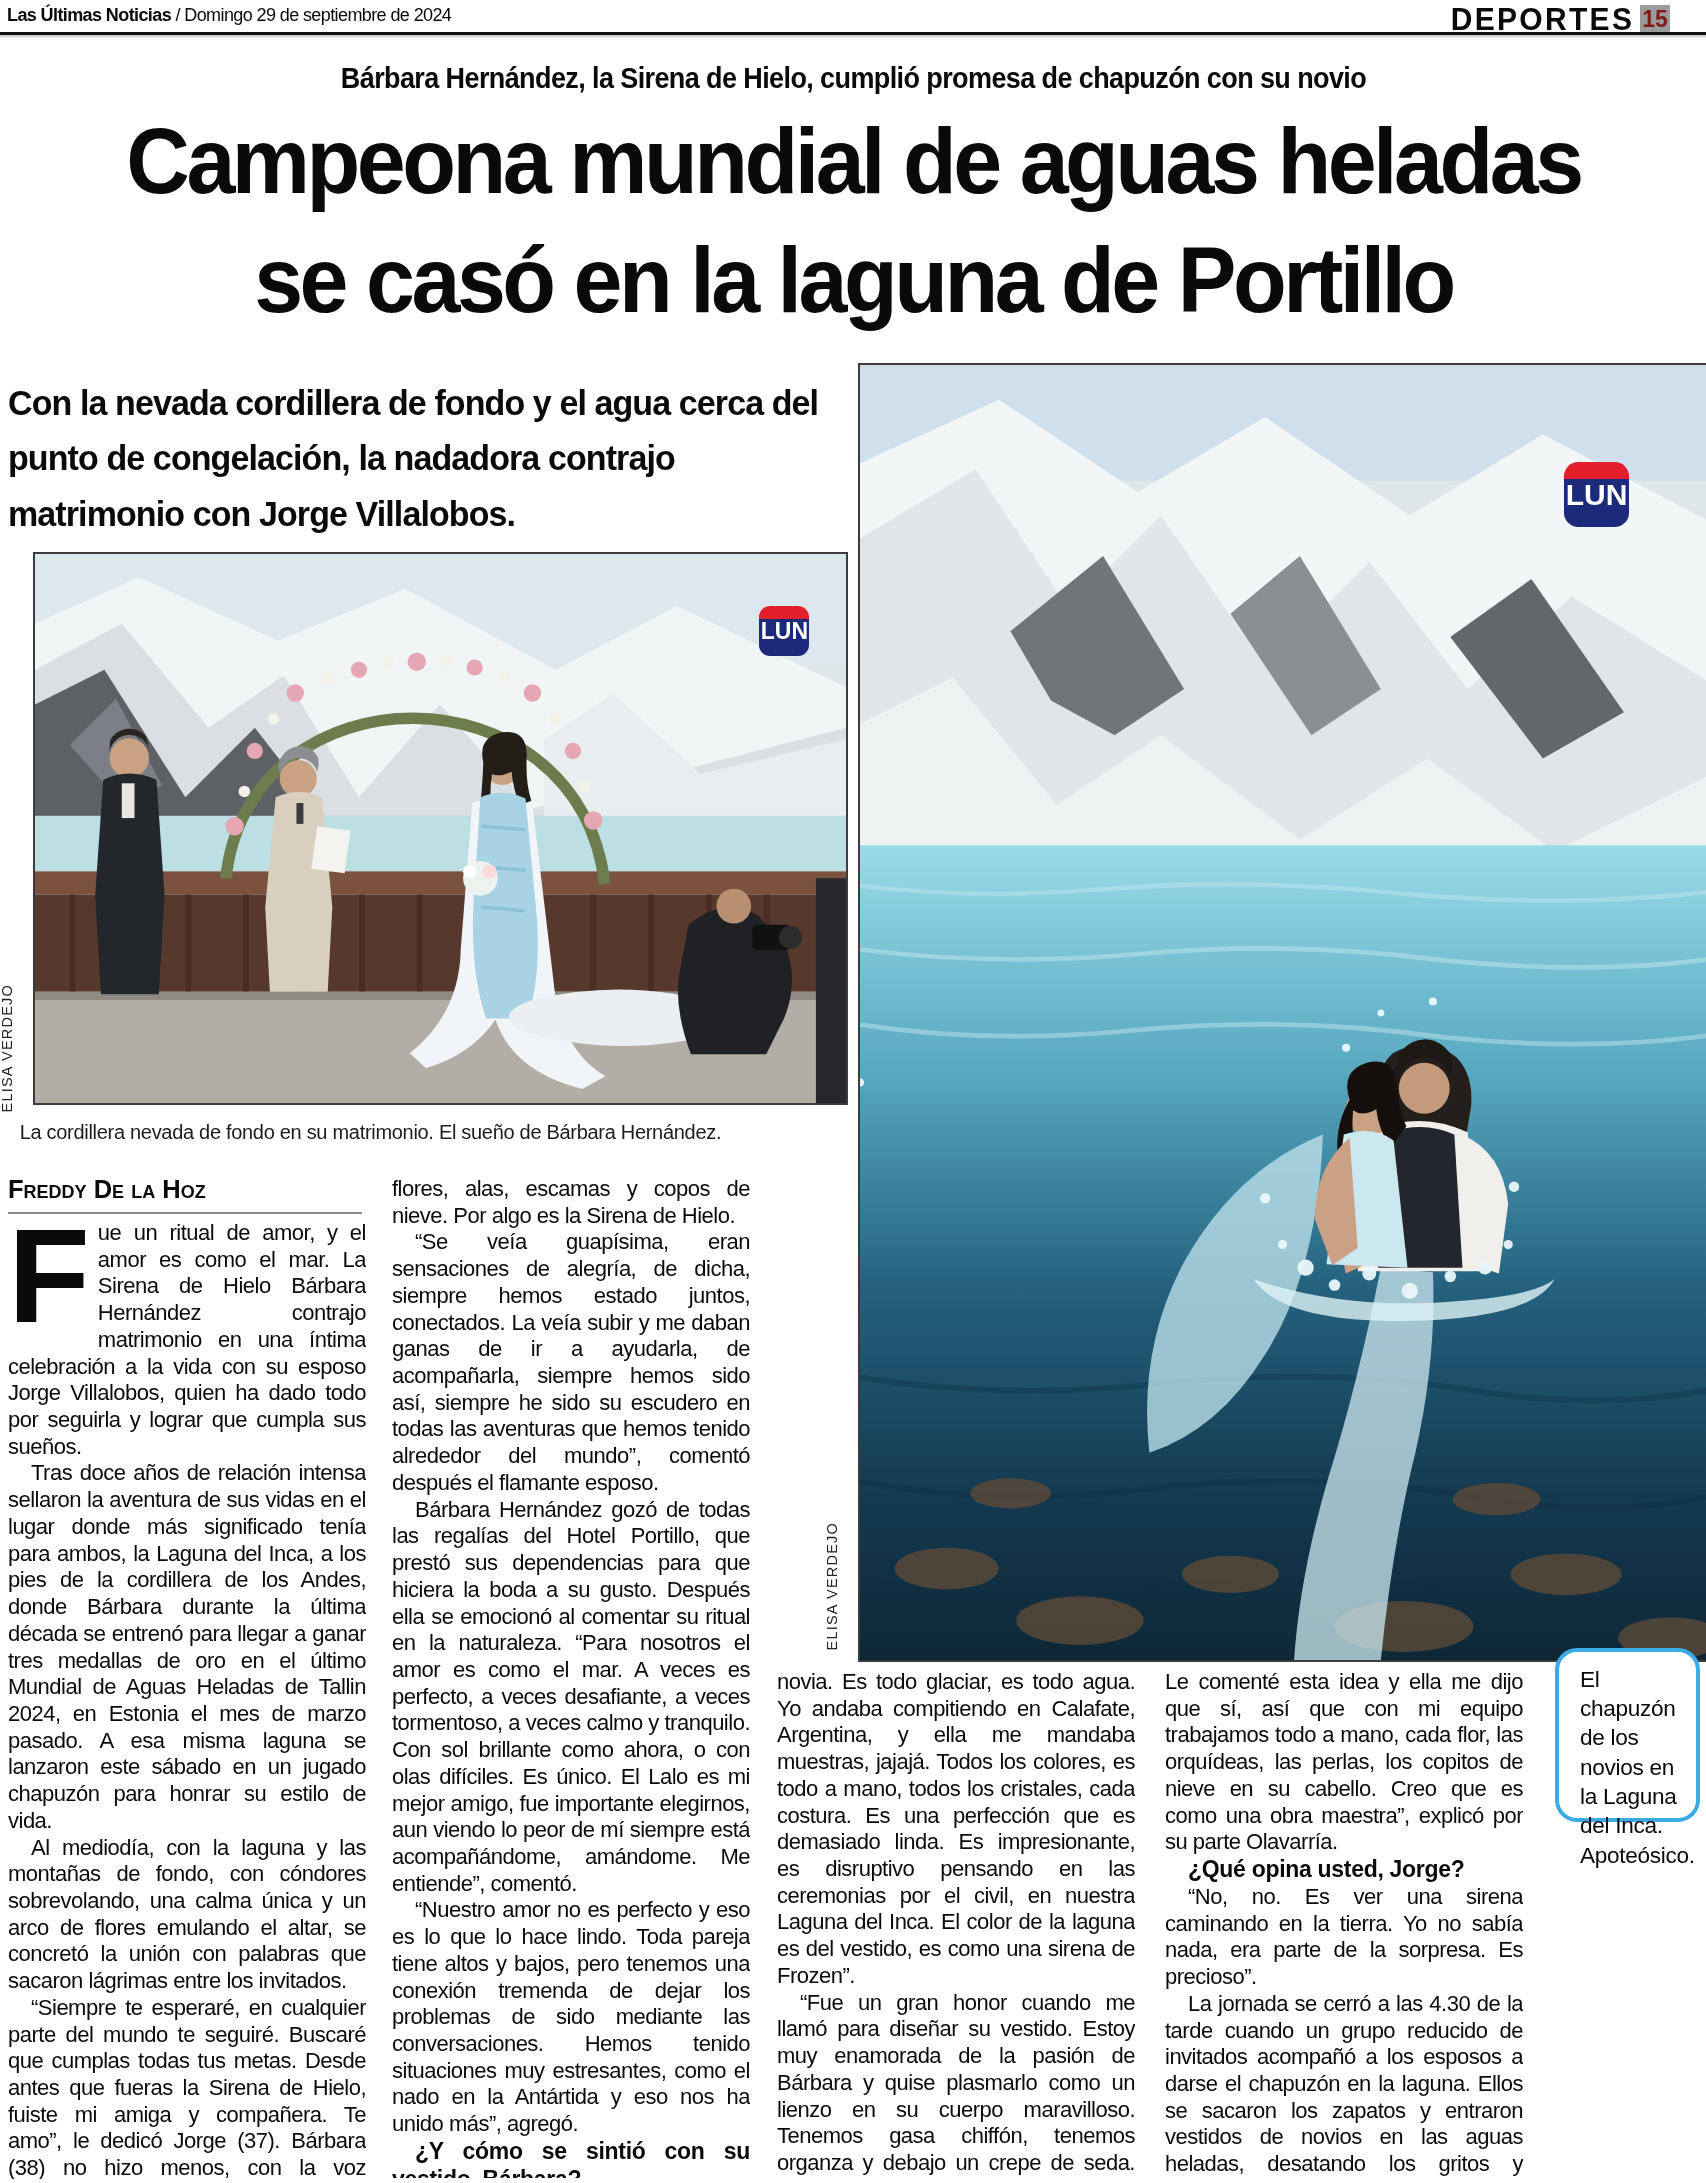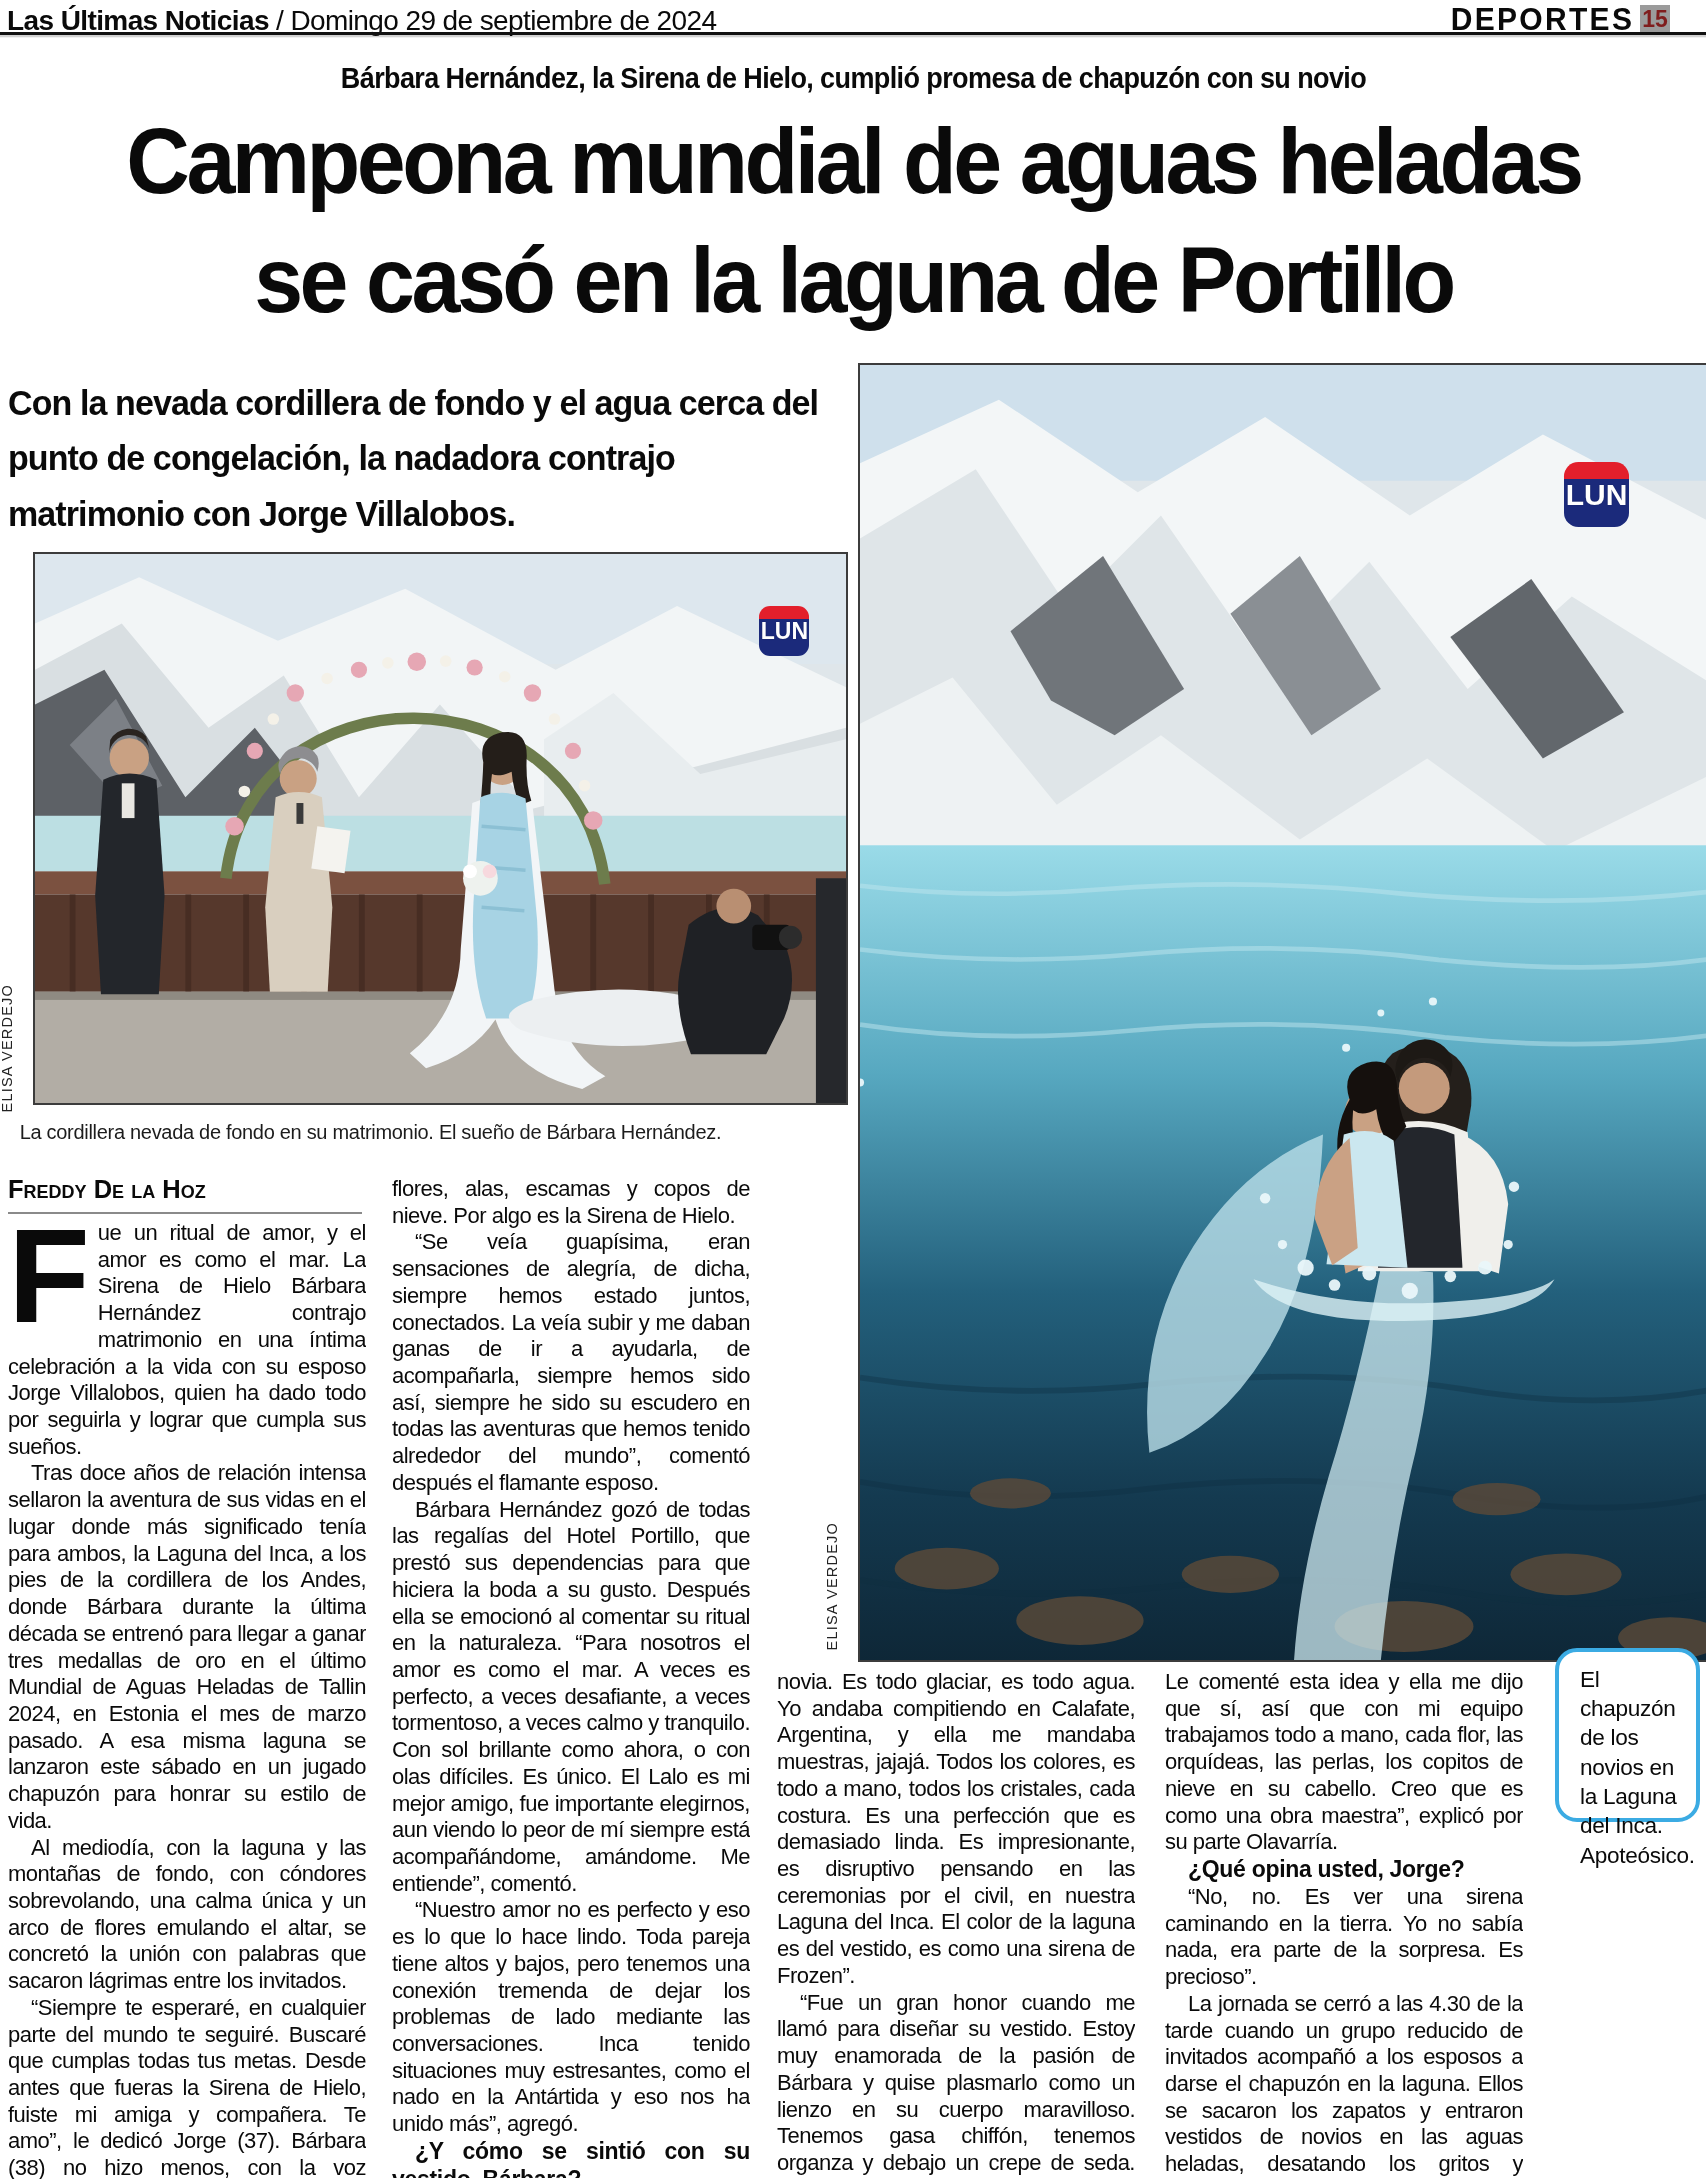--- a/index.html
+++ b/index.html
@@ -1,20 +1,20 @@
 <!DOCTYPE html>
 <html lang="es" style="font-size:9.3px"><head>
 <meta charset="utf-8">
 <style>
   html,body{margin:0;padding:0;background:#888;}
   #page{position:relative;width:1707px;height:2183px;background:#fff;overflow:hidden;
         font-family:"Liberation Sans",sans-serif;color:#0a0a0a;}
 
   
-  .hdr-left{position:absolute;left:7px;top:4.6px;font-size:28px;letter-spacing:-0.6px;white-space:nowrap;}
+  .hdr-left{position:absolute;left:7px;top:4.6px;font-size:18px;letter-spacing:-0.6px;white-space:nowrap;}
   .hdr-left b{font-weight:bold;}
   .hdr-right{position:absolute;right:37px;top:2.3px;display:flex;align-items:center;gap:5.8px;}
   .hdr-section{font-weight:bold;font-size:30px;letter-spacing:2.3px;transform:scaleY(1.05);}
   .hdr-pagenum{background:#9b9b9b;color:#7f1d1d;font-weight:bold;font-size:23px;
                width:30px;height:28px;display:flex;align-items:center;justify-content:center;}
   .hdr-rule{position:absolute;left:0;top:32px;width:100%;height:2.9px;background:#111;
             box-shadow:0 2.3px 0 rgba(0,0,0,.18);}
 
   
   .kicker{position:absolute;left:0;top:63px;width:100%;text-align:center;
@@ -258,21 +258,21 @@
   <div class="col" id="col-1">
       <p class="noindent"><span class="dropcap">F</span>ue un ritual de amor, y el amor es como el mar. La Sirena de Hielo Bárbara Hernández contrajo matrimonio en una íntima celebración a la vida con su esposo Jorge Villalobos, quien ha dado todo por seguirla y lograr que cumpla sus sueños.</p>
       <p>Tras doce años de relación intensa sellaron la aventura de sus vidas en el lugar donde más significado tenía para ambos, la Laguna del Inca, a los pies de la cordillera de los Andes, donde Bárbara durante la última década se entrenó para llegar a ganar tres medallas de oro en el último Mundial de Aguas Heladas de Tallin 2024, en Estonia el mes de marzo pasado. A esa misma laguna se lanzaron este sábado en un jugado chapuzón para honrar su estilo de vida.</p>
       <p>Al mediodía, con la laguna y las montañas de fondo, con cóndores sobrevolando, una calma única y un arco de flores emulando el altar, se concretó la unión con palabras que sacaron lágrimas entre los invitados.</p>
       <p>“Siempre te esperaré, en cualquier parte del mundo te seguiré. Buscaré que cumplas todas tus metas. Desde antes que fueras la Sirena de Hielo, fuiste mi amiga y compañera. Te amo”, le dedicó Jorge (37). Bárbara (38) no hizo menos, con la voz quebrada: “Eres mi lugar seguro, donde quiero volver a refugiarme. Eres mi escudo ante las adversidades”.</p>
     </div>
   <div class="col" id="col-2">
       <p class="noindent">flores, alas, escamas y copos de nieve. Por algo es la Sirena de Hielo.</p>
       <p>“Se veía guapísima, eran sensaciones de alegría, de dicha, siempre hemos estado juntos, conectados. La veía subir y me daban ganas de ir a ayudarla, de acompañarla, siempre hemos sido así, siempre he sido su escudero en todas las aventuras que hemos tenido alrededor del mundo”, comentó después el flamante esposo.</p>
       <p>Bárbara Hernández gozó de todas las regalías del Hotel Portillo, que prestó sus dependencias para que hiciera la boda a su gusto. Después ella se emocionó al comentar su ritual en la naturaleza. “Para nosotros el amor es como el mar. A veces es perfecto, a veces desafiante, a veces tormentoso, a veces calmo y tranquilo. Con sol brillante como ahora, o con olas difíciles. Es único. El Lalo es mi mejor amigo, fue importante elegirnos, aun viendo lo peor de mí siempre está acompañándome, amándome. Me entiende”, comentó.</p>
-      <p>“Nuestro amor no es perfecto y eso es lo que lo hace lindo. Toda pareja tiene altos y bajos, pero tenemos una conexión tremenda de dejar los problemas de lado mediante las conversaciones. Inca tenido situaciones muy estresantes, como el nado en la Antártida y eso nos ha unido más”, agregó.</p>
+      <p>“Nuestro amor no es perfecto y eso es lo que lo hace lindo. Toda pareja tiene altos y bajos, pero tenemos una conexión tremenda de dejar los problemas de sido mediante las conversaciones. Hemos tenido situaciones muy estresantes, como el nado en la Antártida y eso nos ha unido más”, agregó.</p>
       <p class="subhead">¿Y cómo se sintió con su vestido, Bárbara?</p>
     </div>
   <div class="col" id="col-3">
       <p class="noindent">novia. Es todo glaciar, es todo agua. Yo andaba compitiendo en Calafate, Argentina, y ella me mandaba muestras, jajajá. Todos los colores, es todo a mano, todos los cristales, cada costura. Es una perfección que es demasiado linda. Es impresionante, es disruptivo pensando en las ceremonias por el civil, en nuestra Laguna del Inca. El color de la laguna es del vestido, es como una sirena de Frozen”.</p>
       <p>“Fue un gran honor cuando me llamó para diseñar su vestido. Estoy muy enamorada de la pasión de Bárbara y quise plasmarlo como un lienzo en su cuerpo maravilloso. Tenemos gasa chiffón, tenemos organza y debajo un crepe de seda. La organza suaviza el color turquesa que evoca el agua de los siete mares. Lo llenamos con más de cinco mil cristales AB, de aurora boreal.</p>
     </div>
   <div class="col" id="col-4">
       <p class="noindent">Le comenté esta idea y ella me dijo que sí, así que con mi equipo trabajamos todo a mano, cada flor, las orquídeas, las perlas, los copitos de nieve en su cabello. Creo que es como una obra maestra”, explicó por su parte Olavarría.</p>
       <p class="subhead">¿Qué opina usted, Jorge?</p>
       <p>“No, no. Es ver una sirena caminando en la tierra. Yo no sabía nada, era parte de la sorpresa. Es precioso”.</p>

